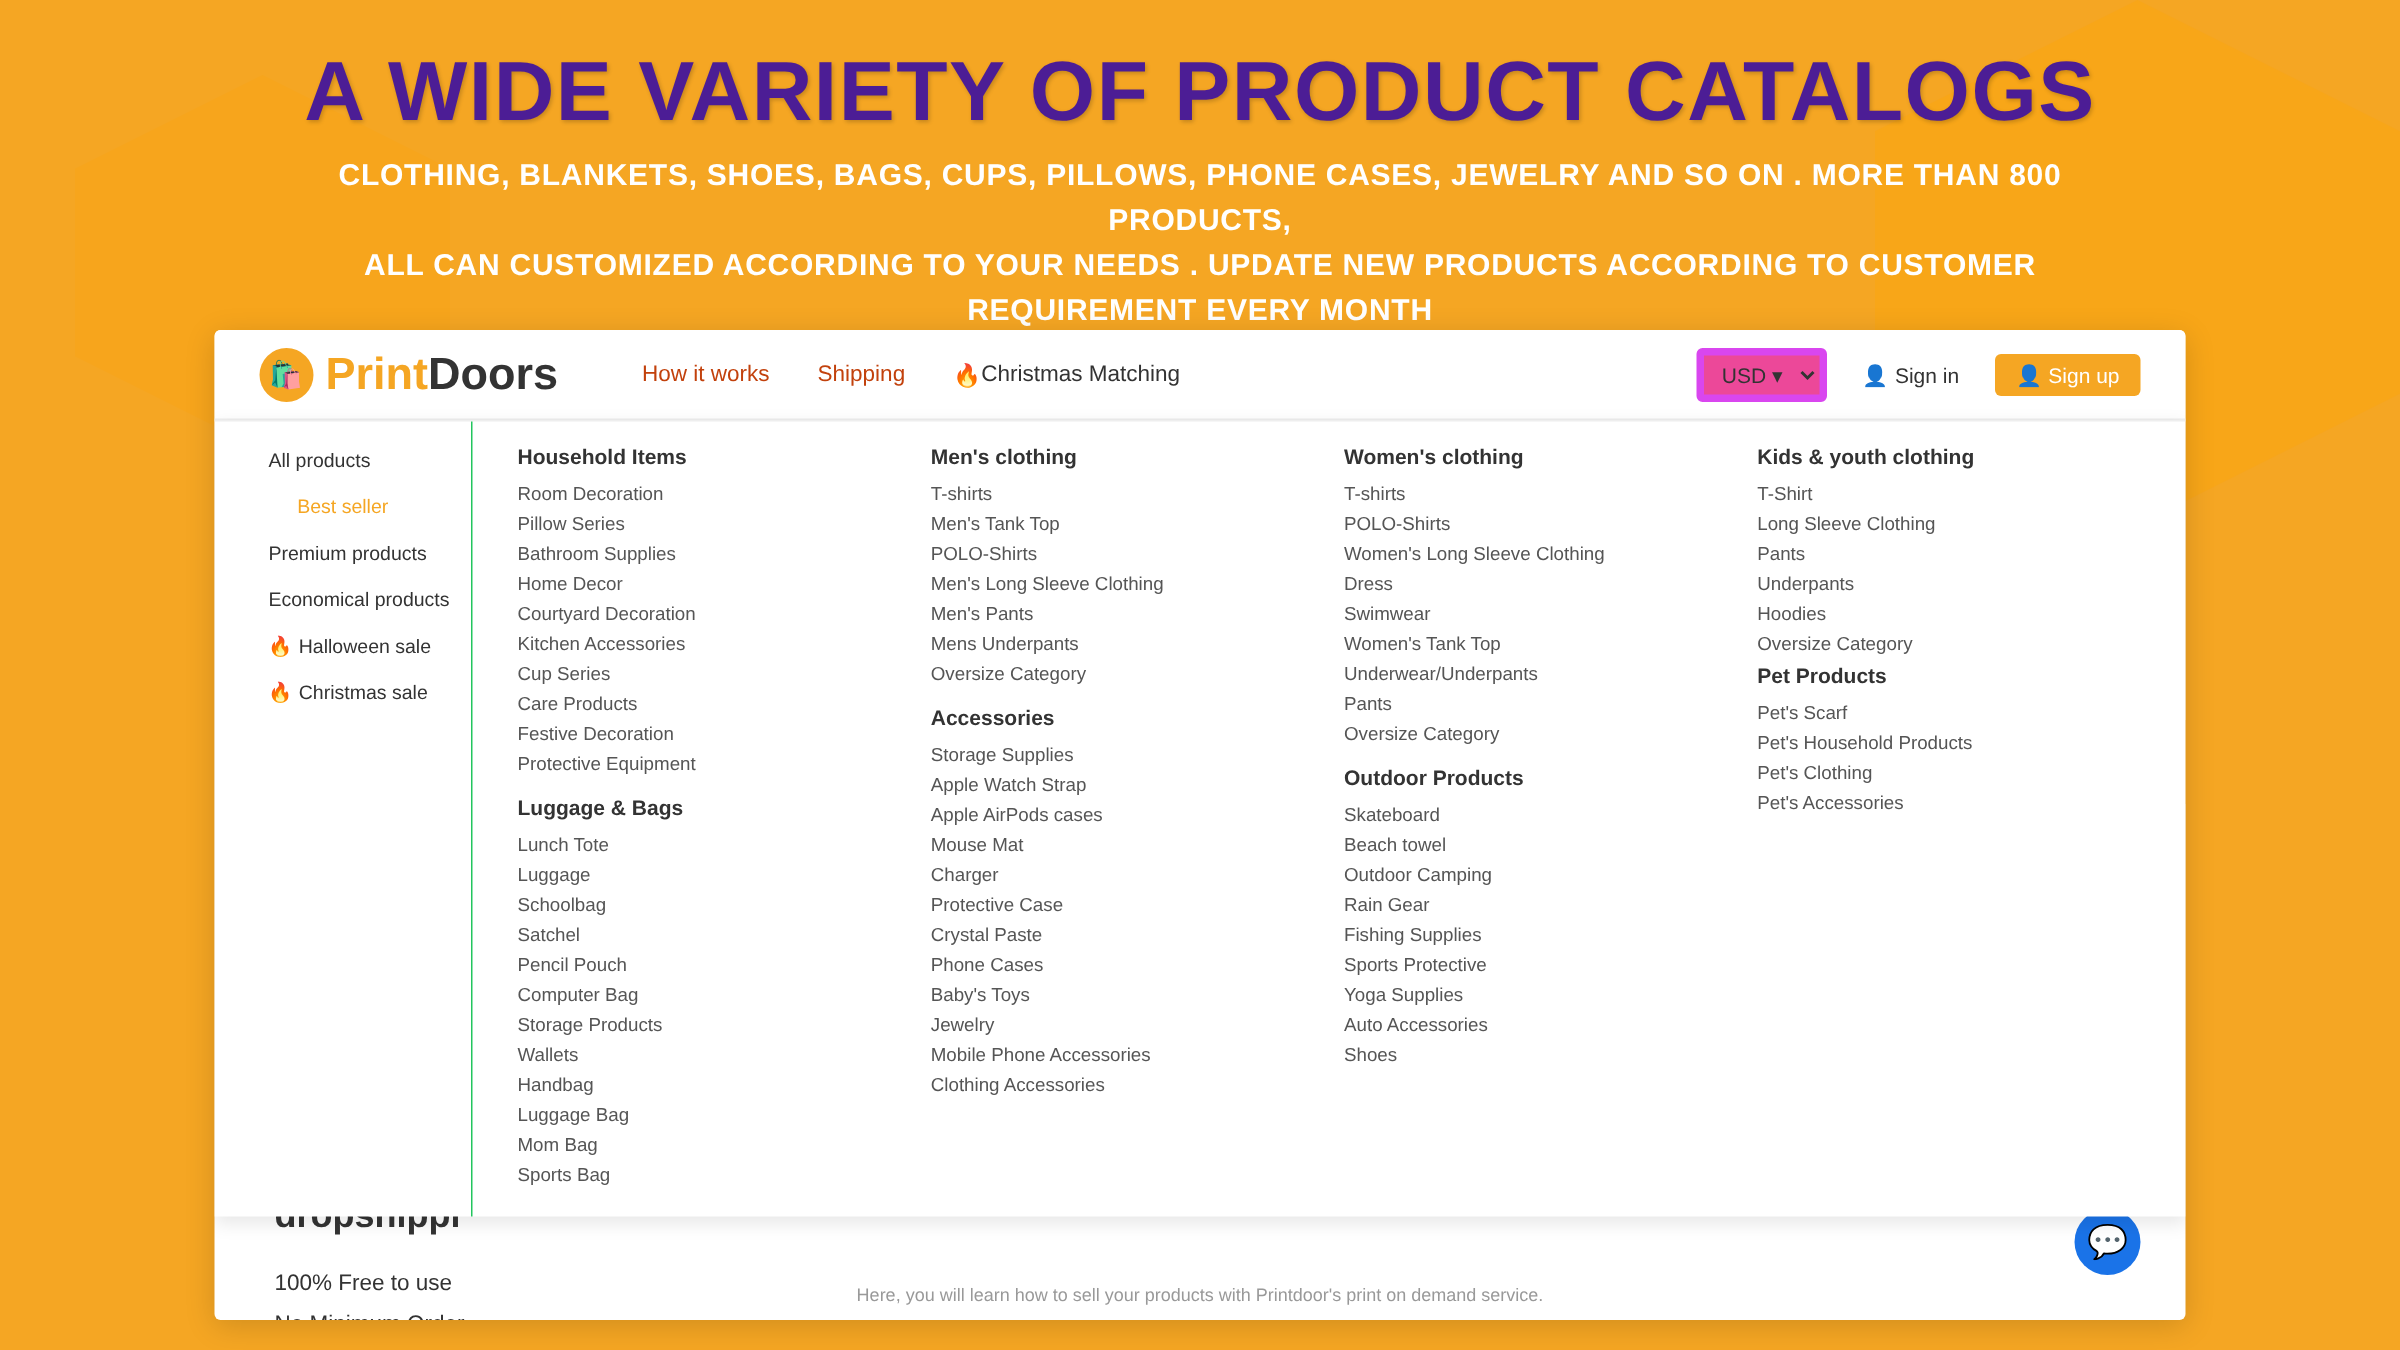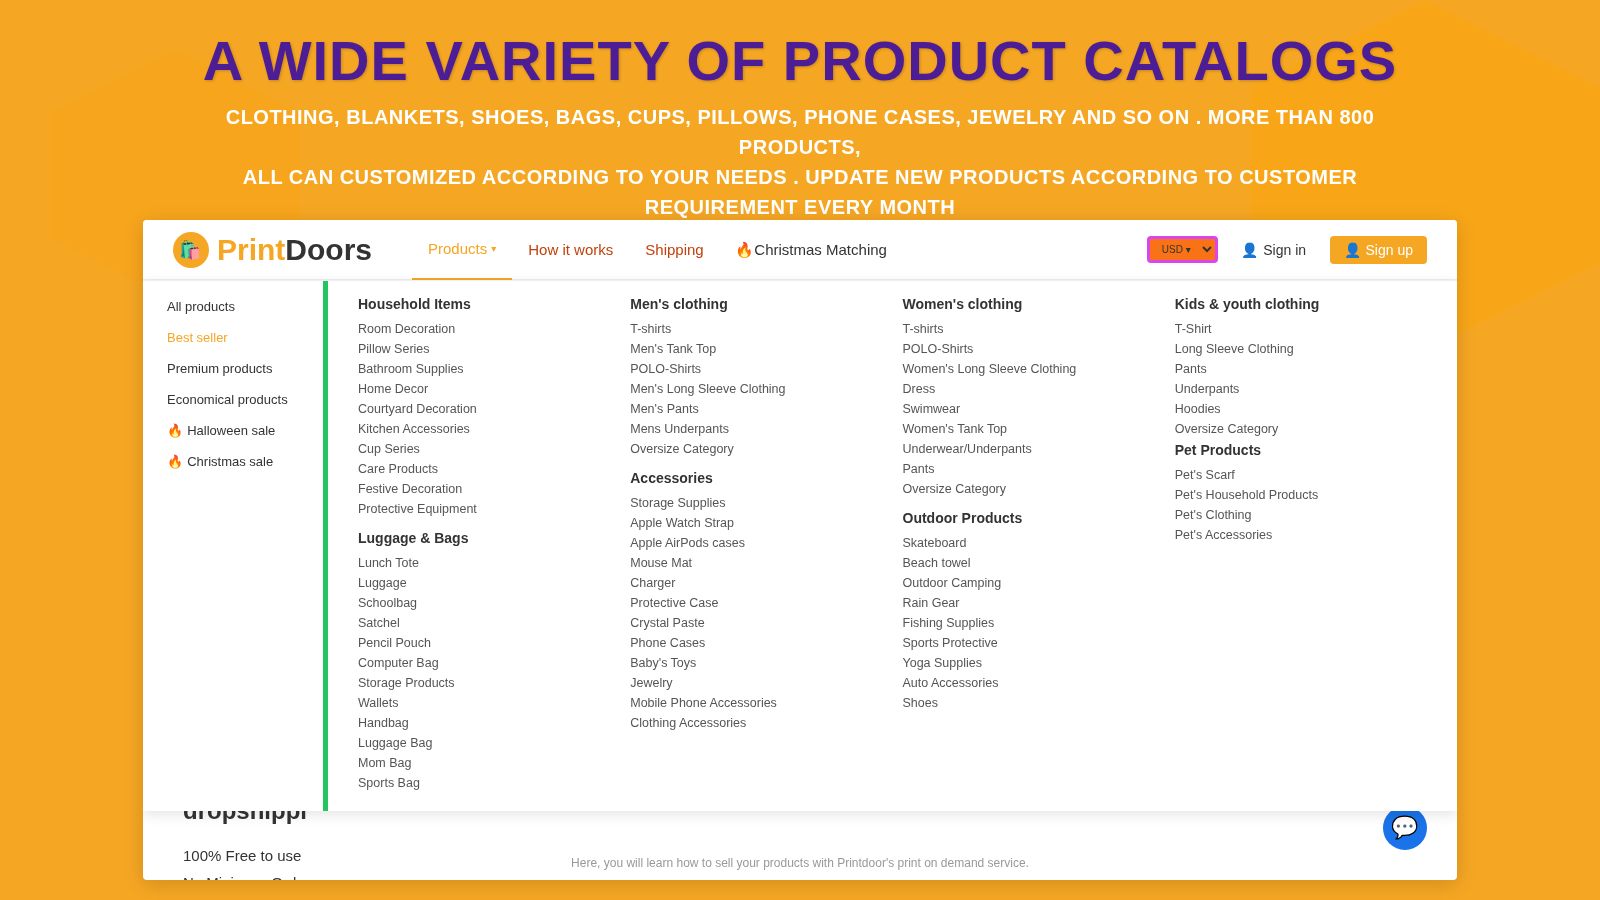--- a/index.html
+++ b/index.html
@@ -115,26 +115,26 @@
     .nav-christmas .fire { color: #F5A623; }
 
     .nav-right {
       display: flex;
       align-items: center;
       gap: 10px;
       margin-left: auto;
     }
 
     .currency-select {
-      border: 3px solid #d946ef;
+      border: 5px solid #d946ef;
       border-radius: 4px;
       padding: 4px 8px;
-      font-size: 10px;
-      color: #333;
-      background: #f97316;
+      font-size: 14px;
+      color: #333;
+      background: #ec4899;
       cursor: pointer;
     }
 
     .btn-signin {
       display: flex;
       align-items: center;
       gap: 4px;
       padding: 6px 14px;
       font-size: 14px;
       color: #333;
@@ -164,34 +164,34 @@
       right: 0;
       background: white;
       border-top: 1px solid #eee;
       box-shadow: 0 4px 12px rgba(0,0,0,0.1);
       display: flex;
       z-index: 100;
       padding: 0;
     }
 
     .dropdown-sidebar {
-      width: 185px;
-      border-right: 5px solid #22c55e;
-      padding: 10px 4px;
+      width: 172px;
+      border-right: 1px solid #22c55e;
+      padding: 10px 16px;
       flex-shrink: 0;
     }
 
     .dropdown-sidebar-item {
       padding: 8px 20px;
       font-size: 13px;
       color: #333;
       cursor: pointer;
       white-space: nowrap;
     }
-    .dropdown-sidebar-item.active { color: #F5A623; }
+    .dropdown-sidebar-item.active { color: #F5A623; text-align: center; }
 
     .dropdown-sidebar-item .fire-icon { color: #F5A623; margin-right: 4px; }
 
     .dropdown-columns {
       flex: 1;
       display: flex;
       gap: 0;
       padding: 15px 20px;
     }
 
@@ -336,24 +336,20 @@
 </div>
 
 <div class="main-card">
 
   <nav class="navbar">
     <div class="logo">
       <div class="logo-icon">🛍️</div>
       <div class="logo-text"><span>Print</span>Doors</div>
     </div>
     <div class="nav-links">
-      <div class="nav-item active">
-        <span>Products</span>
-        <span class="arrow">▾</span>
-      </div>
       <div class="nav-item">
         <span>How it works</span>
       </div>
       <div class="nav-item">
         <span>Shipping</span>
       </div>
       <div class="nav-item nav-christmas">
         <span class="fire">🔥</span>
         <span>Christmas Matching</span>
       </div>

